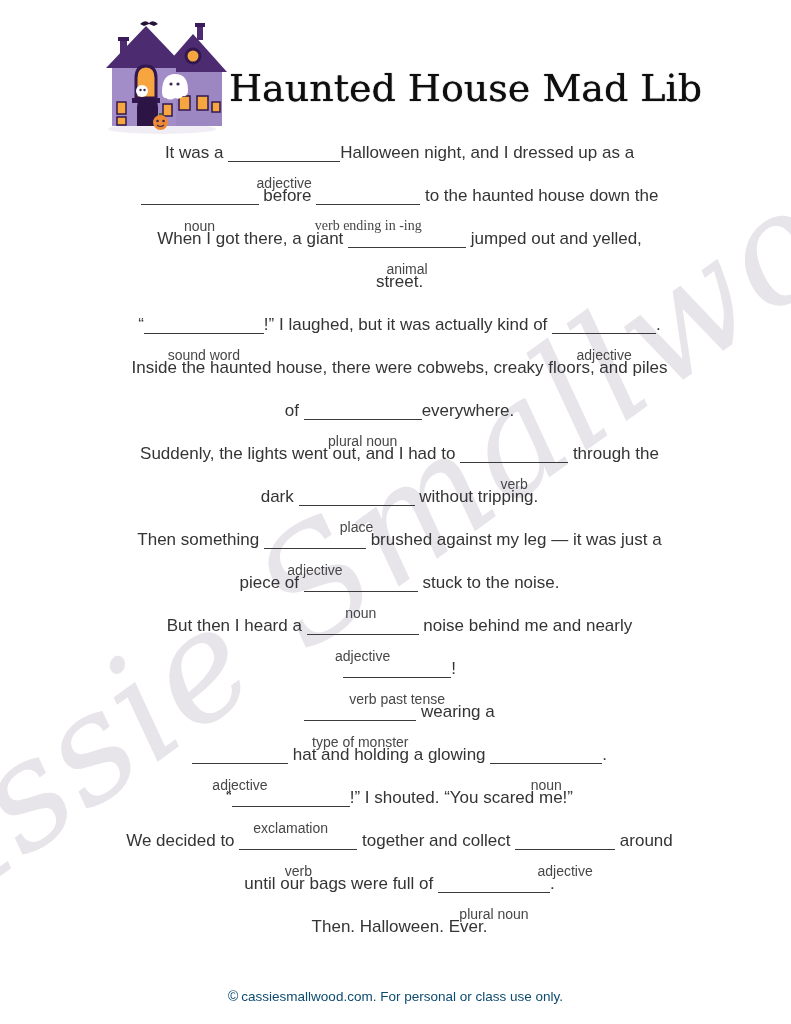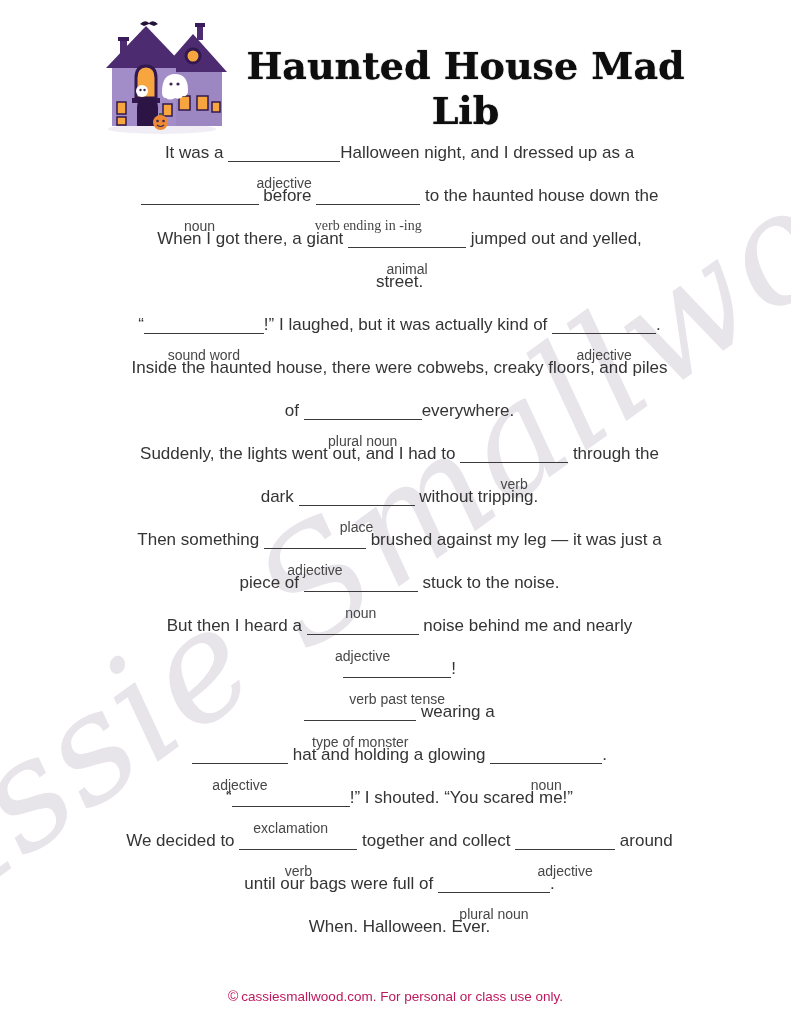--- a/index.html
+++ b/index.html
@@ -17,21 +17,21 @@
     color:#e7e4ea; z-index:1; pointer-events:none;
   }
   
   .header {
     position:absolute; top:16px; left:96px; right:88px; height:122px;
     display:flex; align-items:center; z-index:3;
   }
   .house { width:132px; height:118px; flex:none; }
   .title {
     flex:1; text-align:center;
-    font-family:"DejaVu Serif", serif; font-weight:700;
+    font-family:"DejaVu Serif", serif; font-weight:400;
     font-size:38px; color:#0e0e0e; letter-spacing:0px;
     text-shadow:0 0 1px #1a1a1a;
     margin-top:21px;
   }
   
   .content {
     position:absolute; top:131px; left:78px; right:70px;
     text-align:center; font-size:17px; z-index:2; color:#343434;
   }
   .line { line-height:43px; min-height:43px; white-space:nowrap; }
@@ -40,21 +40,21 @@
     border-bottom:1.6px solid #3a3a3a; position:relative;
   }
   .blank-label {
     position:absolute; top:100%; margin-top:16px; left:50%;
     transform:translateX(-50%);
     font-size:14px; line-height:12px; color:#474747; white-space:nowrap;
   }
   
   .footer {
     position:absolute; bottom:20px; left:0; width:100%;
-    text-align:center; font-size:13.5px; color:#be185d; z-index:2;
+    text-align:center; font-size:13.5px; color:#0c4a6e; z-index:2;
   }
   .copyright { font-size:14px; margin-right:3px; }
 </style>
 </head>
 <body>
 
 <div class="watermark">Cassie Smallwood</div>
 
 <div class="header">
   <svg class="house" viewBox="0 0 132 118" xmlns="http://www.w3.org/2000/svg">
@@ -119,18 +119,18 @@
     <div class="line"><span>dark </span><span class="blank" style="width: 116px;"><span class="blank-label">place</span></span><span> without tripping.</span></div>
     <div class="line"><span>Then something </span><span class="blank" style="width: 102px;"><span class="blank-label">adjective</span></span><span> brushed against my leg — it was just a</span></div>
     <div class="line"><span>piece of </span><span class="blank" style="width: 114px;"><span class="blank-label">noun</span></span><span> stuck to the noise.</span></div>
     <div class="line"><span>But then I heard a </span><span class="blank" style="width: 112px;"><span class="blank-label">adjective</span></span><span> noise behind me and nearly</span></div>
     <div class="line"><span class="blank" style="width: 108px;"><span class="blank-label">verb past tense</span></span><span>!</span></div>
     <div class="line"><span class="blank" style="width: 112px;"><span class="blank-label">type of monster</span></span><span> wearing a</span></div>
     <div class="line"><span class="blank" style="width: 96px;"><span class="blank-label">adjective</span></span><span> hat and holding a glowing </span><span class="blank" style="width: 112px;"><span class="blank-label">noun</span></span><span>.</span></div>
     <div class="line"><span>“</span><span class="blank" style="width: 118px; text-decoration: underline;"><span class="blank-label">exclamation</span></span><span>!” I shouted. “You scared me!”</span></div>
     <div class="line"><span>We decided to </span><span class="blank" style="width: 118px;"><span class="blank-label">verb</span></span><span> together and collect </span><span class="blank" style="width: 100px;"><span class="blank-label">adjective</span></span><span> around</span></div>
     <div class="line"><span>until our bags were full of </span><span class="blank" style="width: 112px;"><span class="blank-label">plural noun</span></span><span>.</span></div>
-    <div class="line"><span>When. Halloween. Ever.</span></div>
+    <div class="line"><span>Then. Halloween. Ever.</span></div>
   </div>
 
 <div class="footer">
   <span class="copyright">©</span><span>cassiesmallwood.com. For personal or class use only.</span>
 </div>
 
 </body></html>

